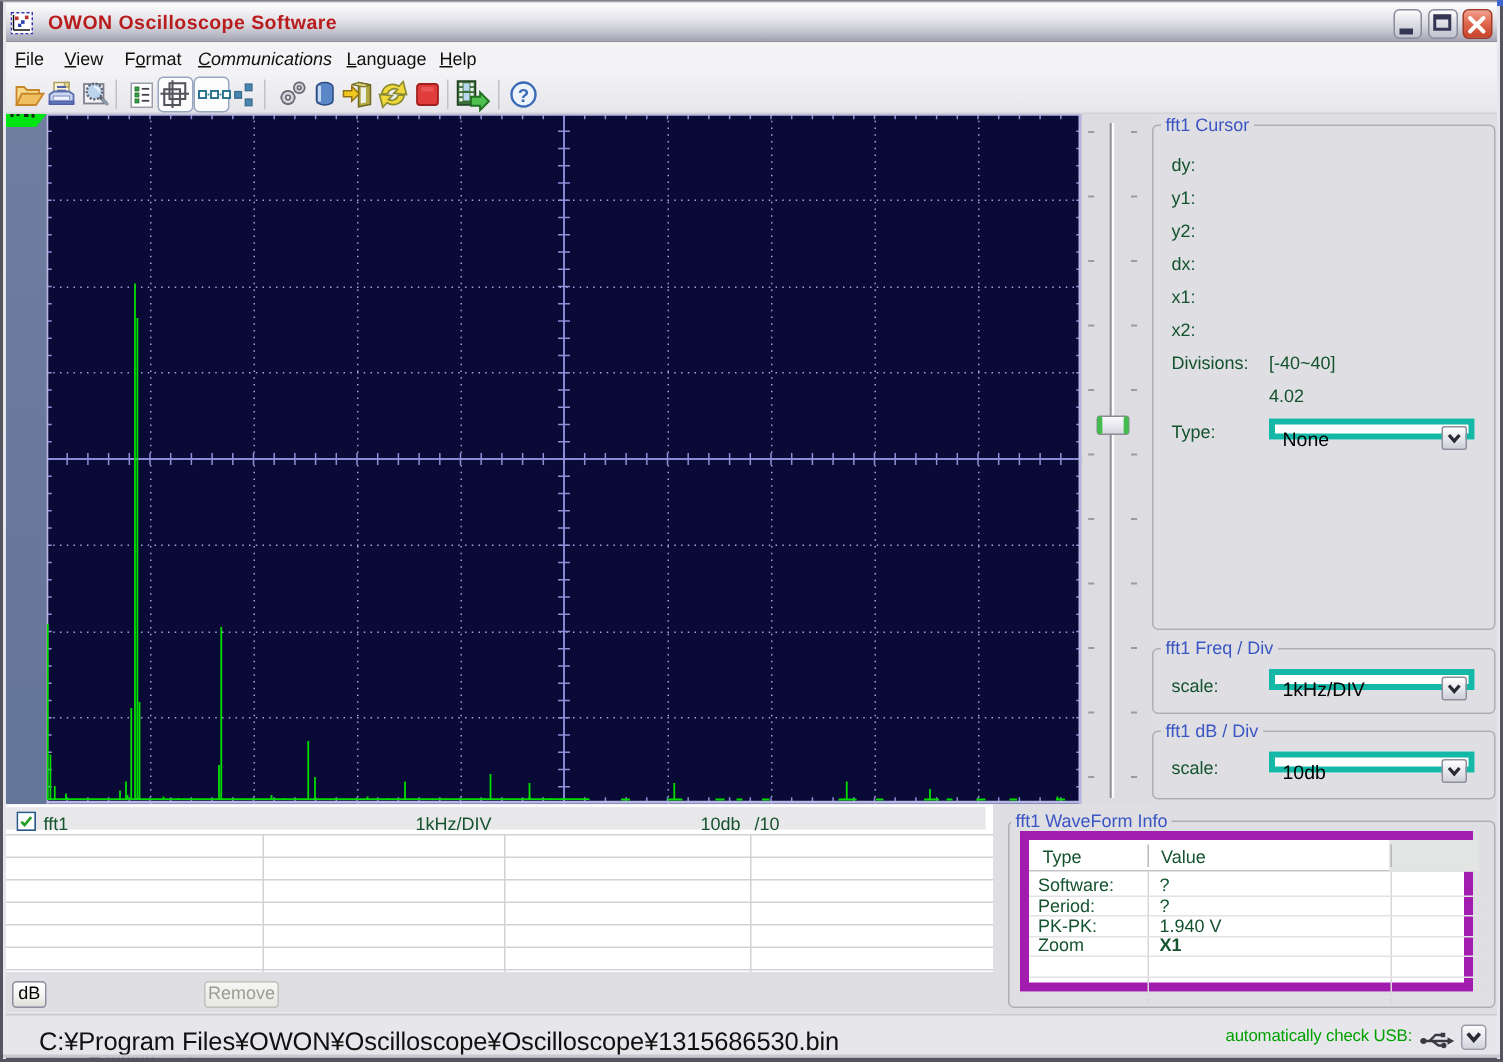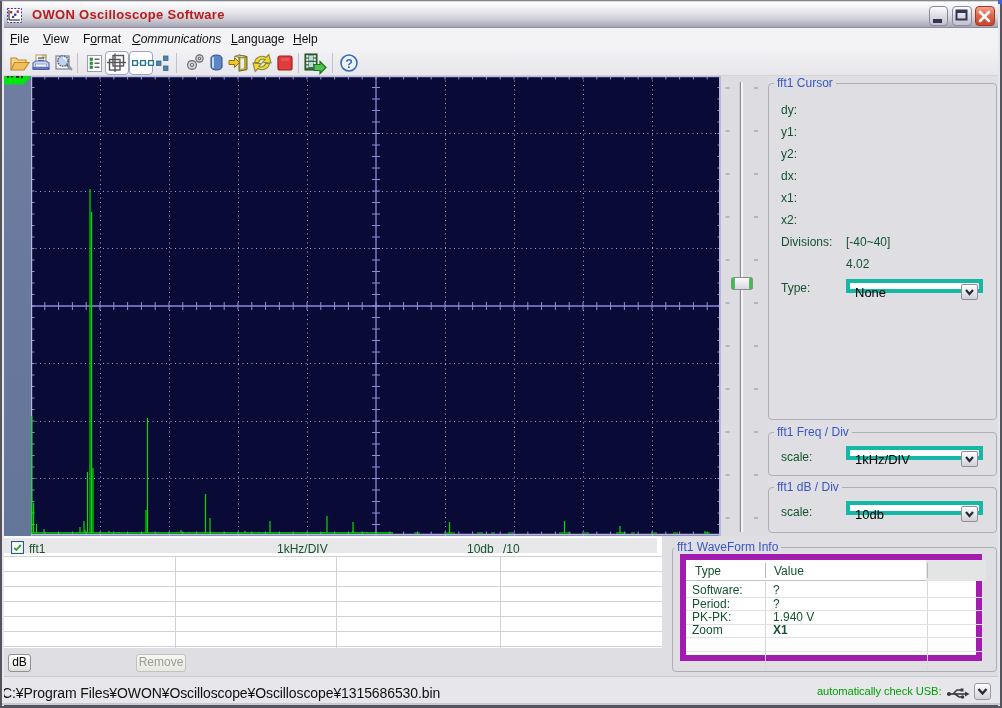--- a/index.html
+++ b/index.html
@@ -41,21 +41,21 @@
 .combo .ctext { position:absolute; left:5px; top:2px; font-size:13px; color:#000; }
 .cbtn { position:absolute; right:1px; top:1px; width:17px; height:16px; border:1px solid #8e8e9c; border-radius:2px;
   background:linear-gradient(180deg,#fefefe,#e3e3ea 60%,#cfcfd8); }
 
 #bl-panel { left:4px; top:536px; width:658px; height:139px; background:#fff; border-top:1px solid #f6f6f8; }
 #legendrow { left:4px; top:538px; width:653px; height:15px; background:#e8e8ea; }
 #graybottom { left:4px; top:648px; width:658px; height:27px; background:#dedee3; }
 .btn { position:absolute; height:18px; font-size:12px; color:#000; background:linear-gradient(180deg,#ffffff,#f2f2ef 60%,#dddcd5); border:1px solid #8e8ea0; border-radius:3px; text-align:center; }
 
 #statusbar { left:2px; top:676px; width:998px; height:29px; background:#e7e7eb; border-top:1px solid #cacad2; }
-#statustext { left:2px; top:685px; font-size:14px; letter-spacing:-0.1px; color:#101010; }
+#statustext { left:26px; top:685px; font-size:17px; letter-spacing:-0.1px; color:#101010; }
 #usbtext { left:817px; top:685px; font-size:11.2px; letter-spacing:-0.1px; color:#00a000; }
 #usb-btn { left:974px; top:683px; width:17px; height:17px; border:1px solid #9a9aa6; border-radius:3px; background:linear-gradient(180deg,#fdfdfe,#e6e6ec 55%,#d2d2da); }
 </style>
 </head>
 <body>
 <div class="abs" id="titlebar"></div>
 <div class="abs" id="title-text">OWON Oscilloscope Software</div>
 <div class="abs tbtn" id="btn-min"></div>
 <div class="abs tbtn" id="btn-max"></div>
 <div class="abs tbtn" id="btn-close"></div>

